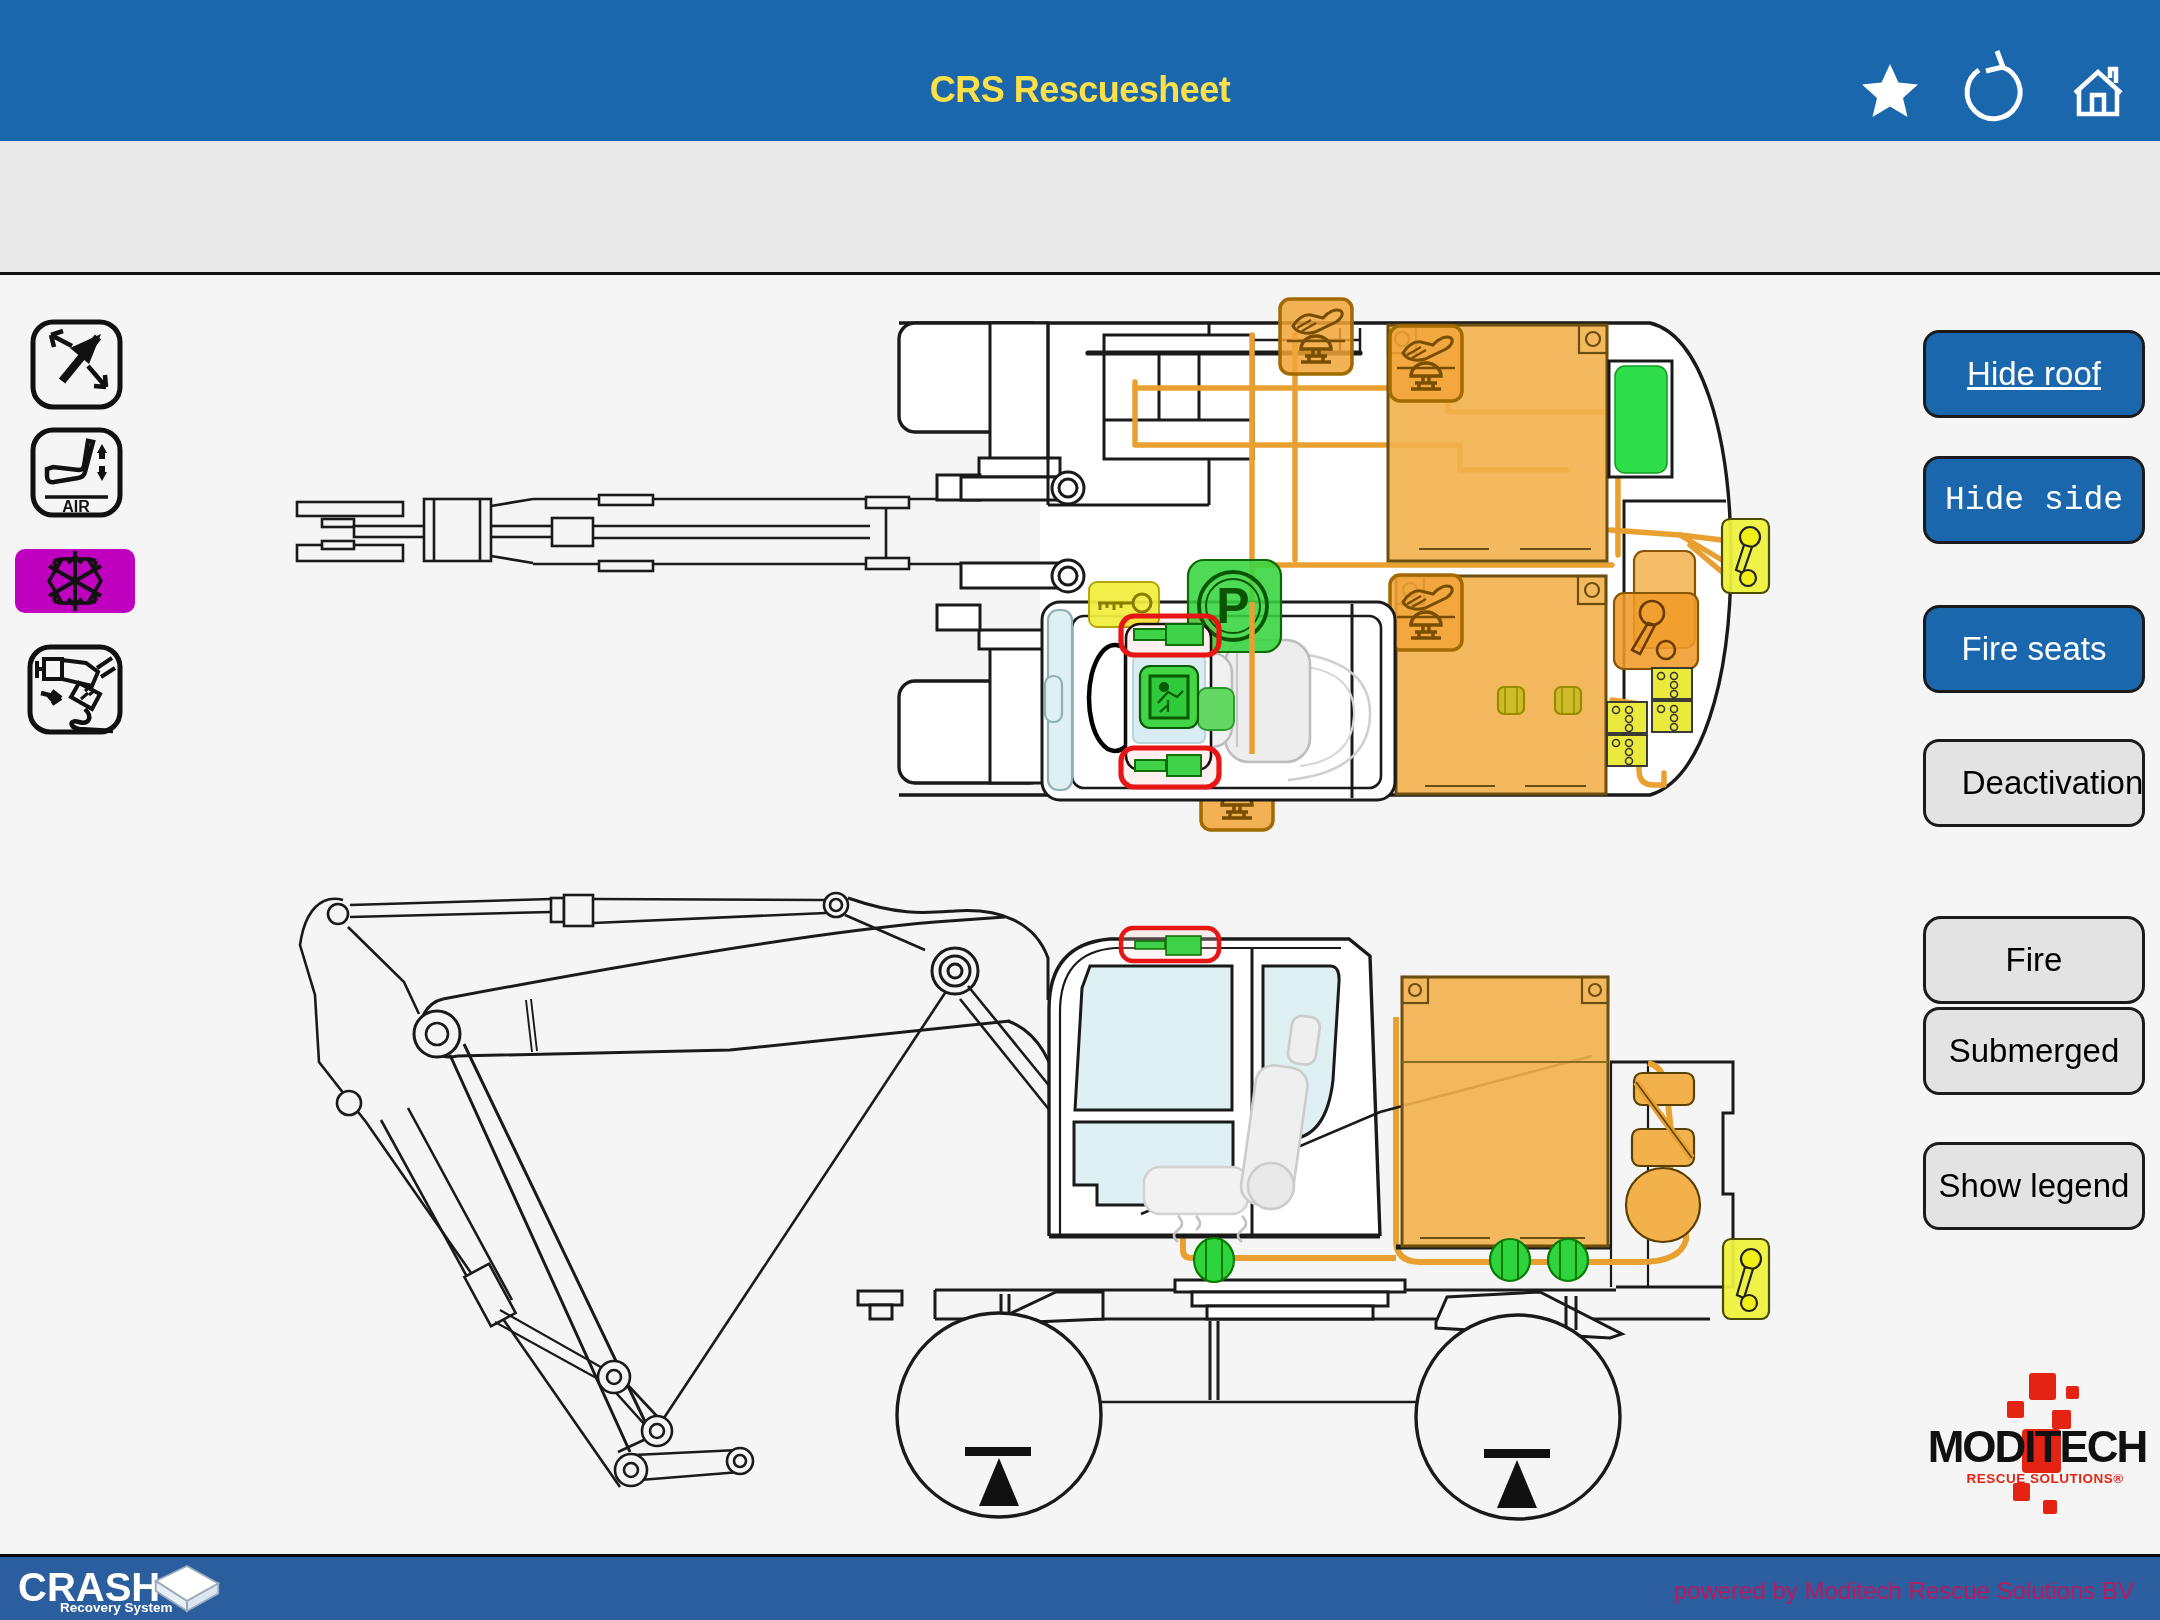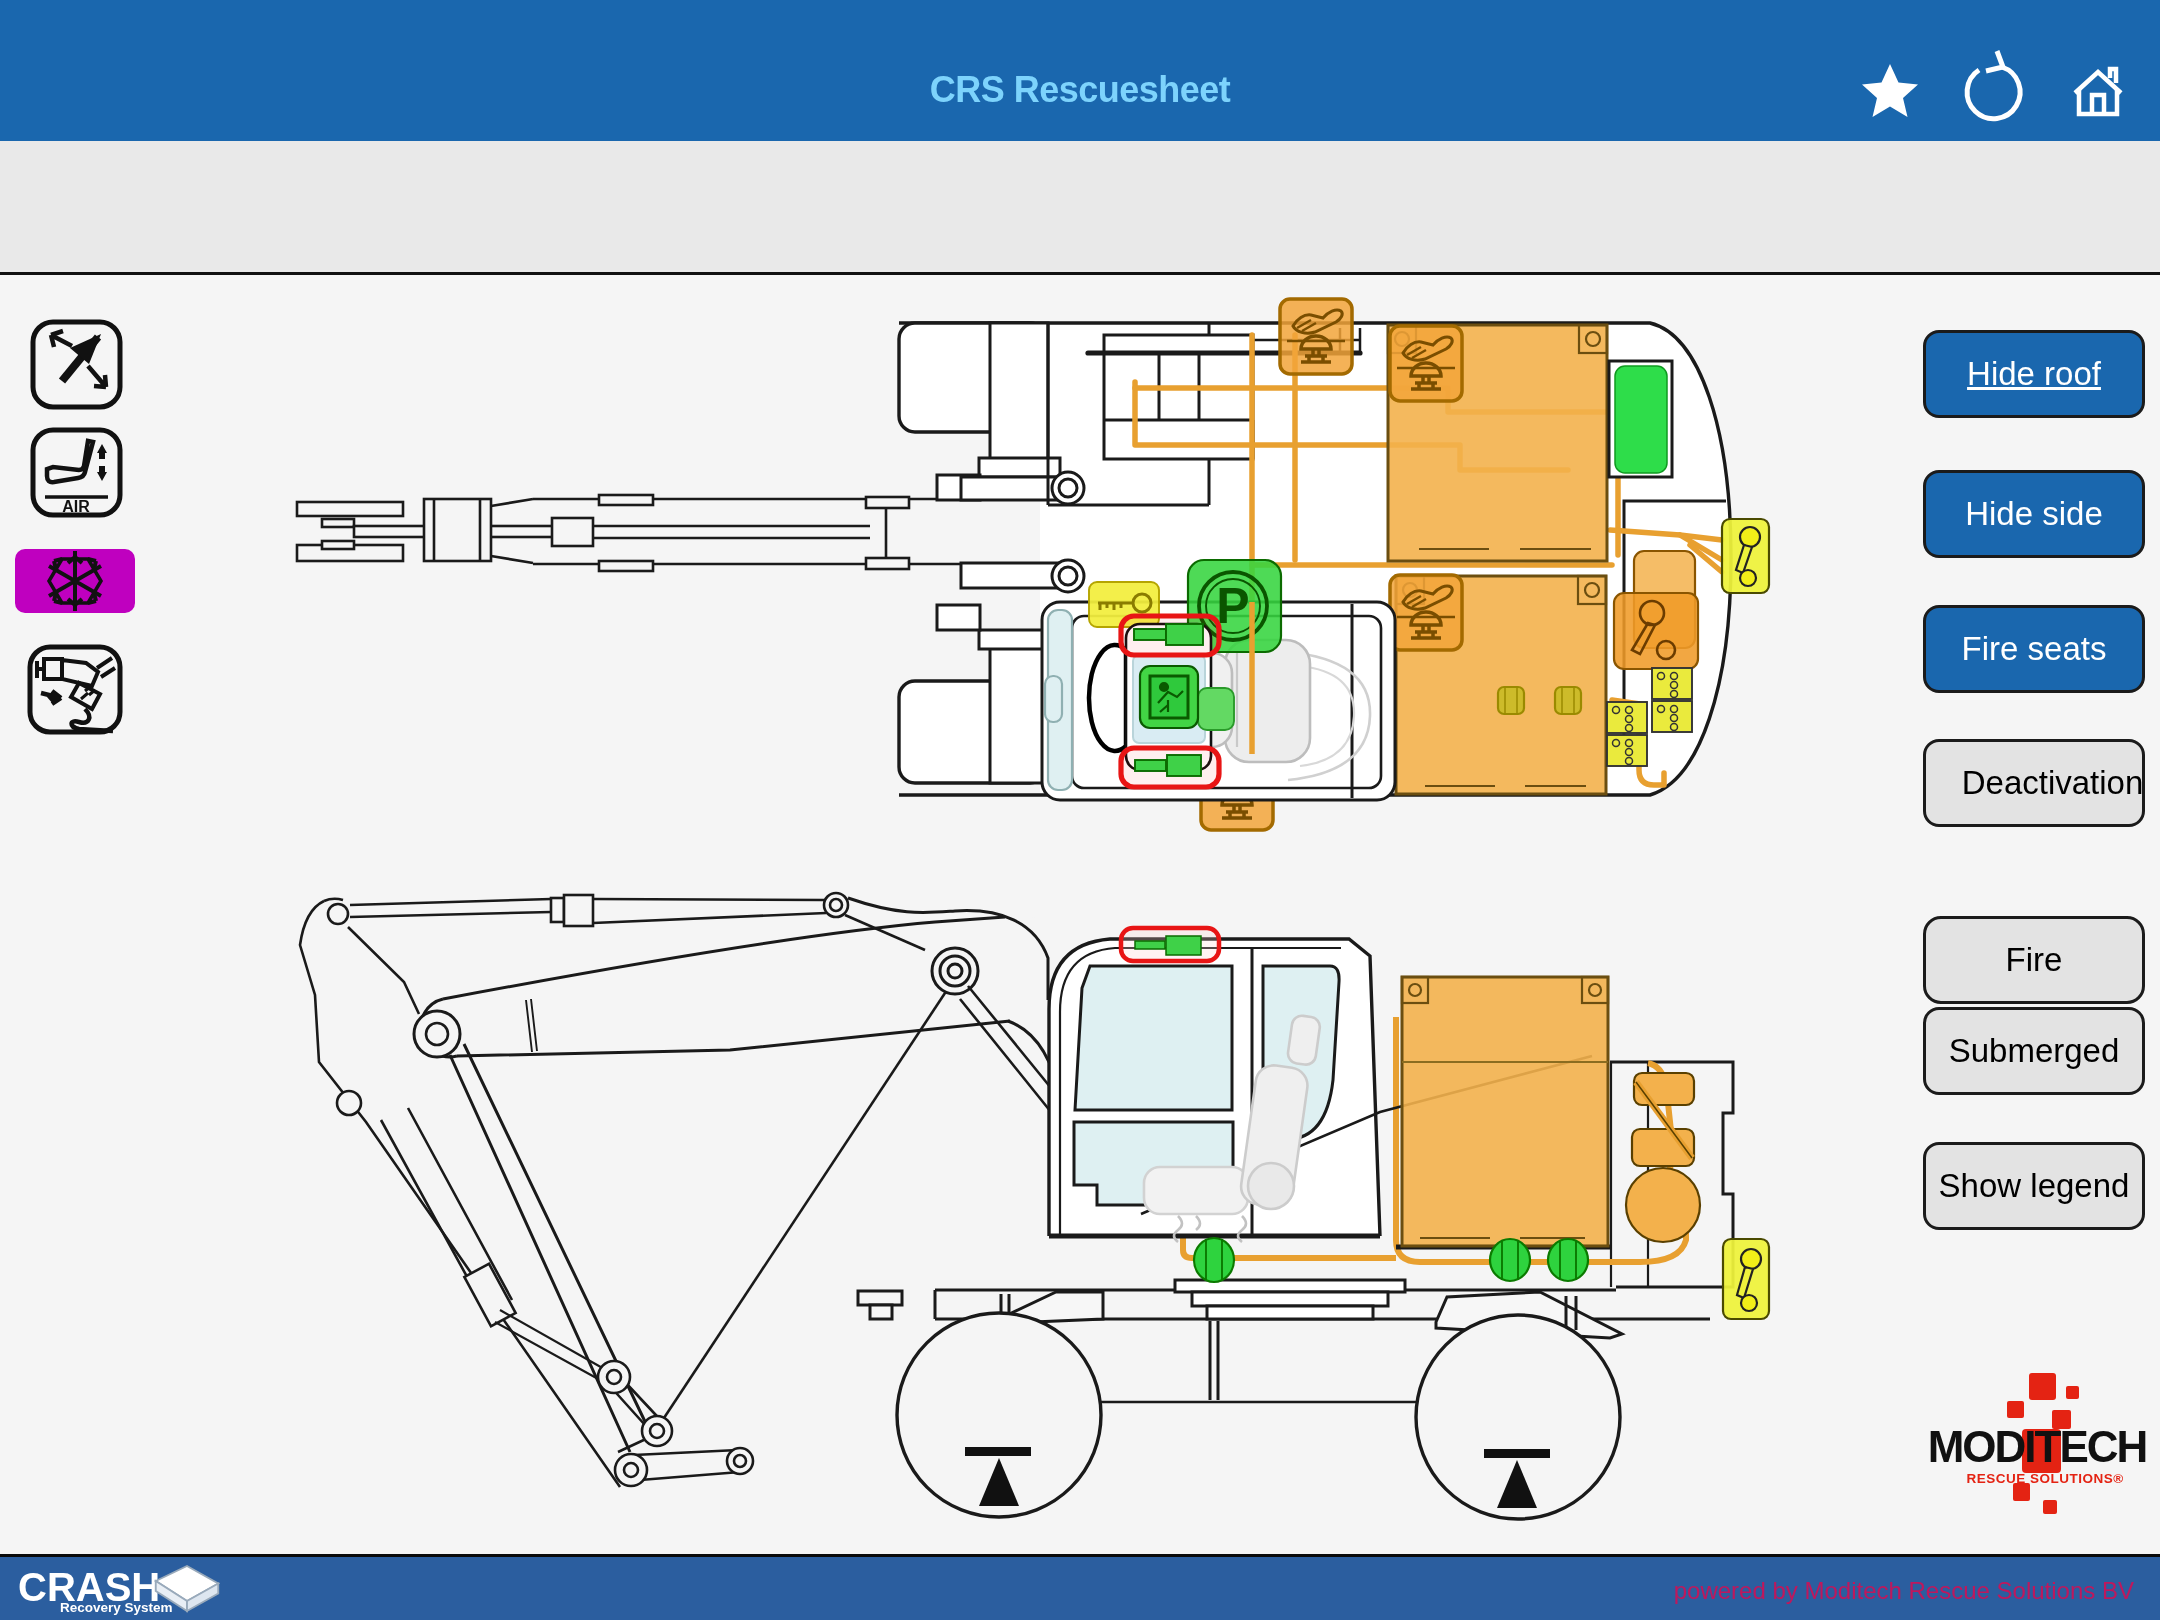--- a/index.html
+++ b/index.html
@@ -1,35 +1,35 @@
 <!DOCTYPE html>
 <html><head>
 <meta charset="utf-8">
 <style>
   html,body{margin:0;padding:0;}
   body{width:2160px;height:1620px;position:relative;font-family:"Liberation Sans",sans-serif;background:#f5f5f5;overflow:hidden;}
   .header{position:absolute;left:0;top:0;width:2160px;height:141px;background:#1a67ae;}
-  .title{position:absolute;left:0;top:0;width:100%;height:180px;line-height:180px;text-align:center;color:#7dd3fc;font-size:36px;font-weight:bold;letter-spacing:-0.5px;}
+  .title{position:absolute;left:0;top:0;width:100%;height:180px;line-height:180px;text-align:center;color:#fde047;font-size:36px;font-weight:bold;letter-spacing:-0.5px;}
   .subhdr{position:absolute;left:0;top:141px;width:2160px;height:131px;background:#e9e9e9;border-bottom:3px solid #111;}
   .footer{position:absolute;left:0;top:1554px;width:2160px;height:66px;background:#2b5e9f;border-top:3px solid #0a0a0a;box-sizing:border-box;}
   .powered{position:absolute;right:26px;top:1577px;color:#be185d;font-size:24px;}
   .btn{position:absolute;left:1923px;width:222px;height:88px;border:3px solid #1b1b1b;border-radius:16px;box-sizing:border-box;
        display:flex;align-items:center;justify-content:center;font-size:33px;}
   .btn.blue{background:#1a67ae;color:#fff;}
   .btn.gray{background:#e3e3e3;color:#000;}
   #svgmain{position:absolute;left:0;top:0;}
 </style>
 </head>
 <body>
 <div class="header">
     <div class="title">CRS Rescuesheet</div>
   </div>
 <div class="subhdr"></div>
 <div class="btn blue" style="top:330px;text-decoration:underline;">Hide roof</div>
-<div class="btn blue" style="top:470px;">Hide side</div>
+<div class="btn blue" style="top:456px;font-family:Liberation Mono, monospace;">Hide side</div>
 <div class="btn blue" style="top:605px;">Fire seats</div>
 <div class="btn gray" style="top:739px;padding-left:37px;">Deactivation</div>
 <div class="btn gray" style="top:916px;border-radius:18px;">Fire</div>
 <div class="btn gray" style="top:1007px;">Submerged</div>
 <div class="btn gray" style="top:1142px;">Show legend</div>
 <div class="footer"></div>
 <div class="powered">powered by Moditech Rescue Solutions BV</div>
 
 <svg id="svgmain" width="2160" height="1620" viewBox="0 0 2160 1620">
 <defs>

